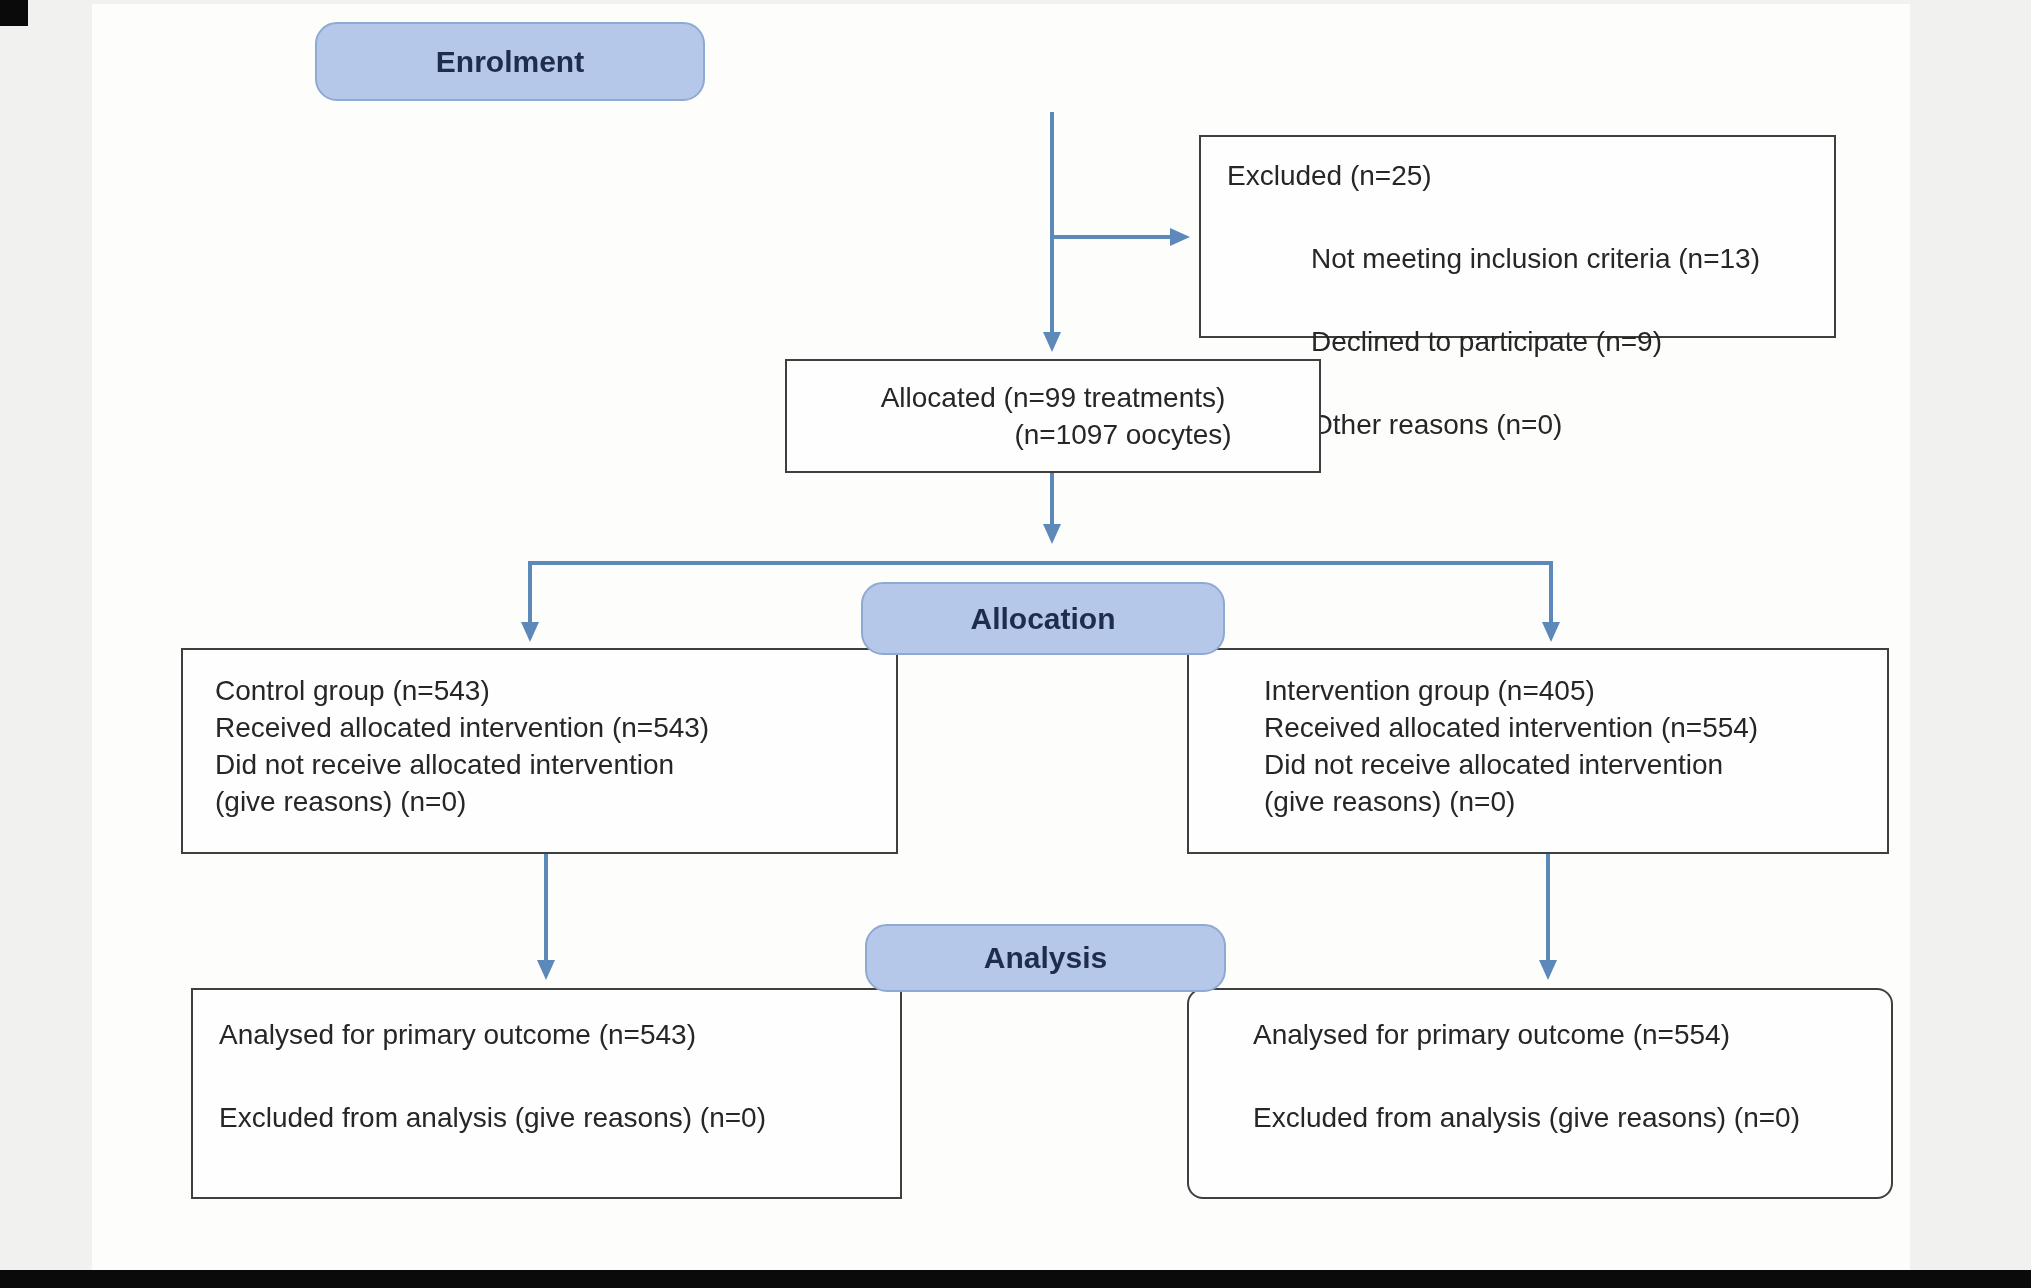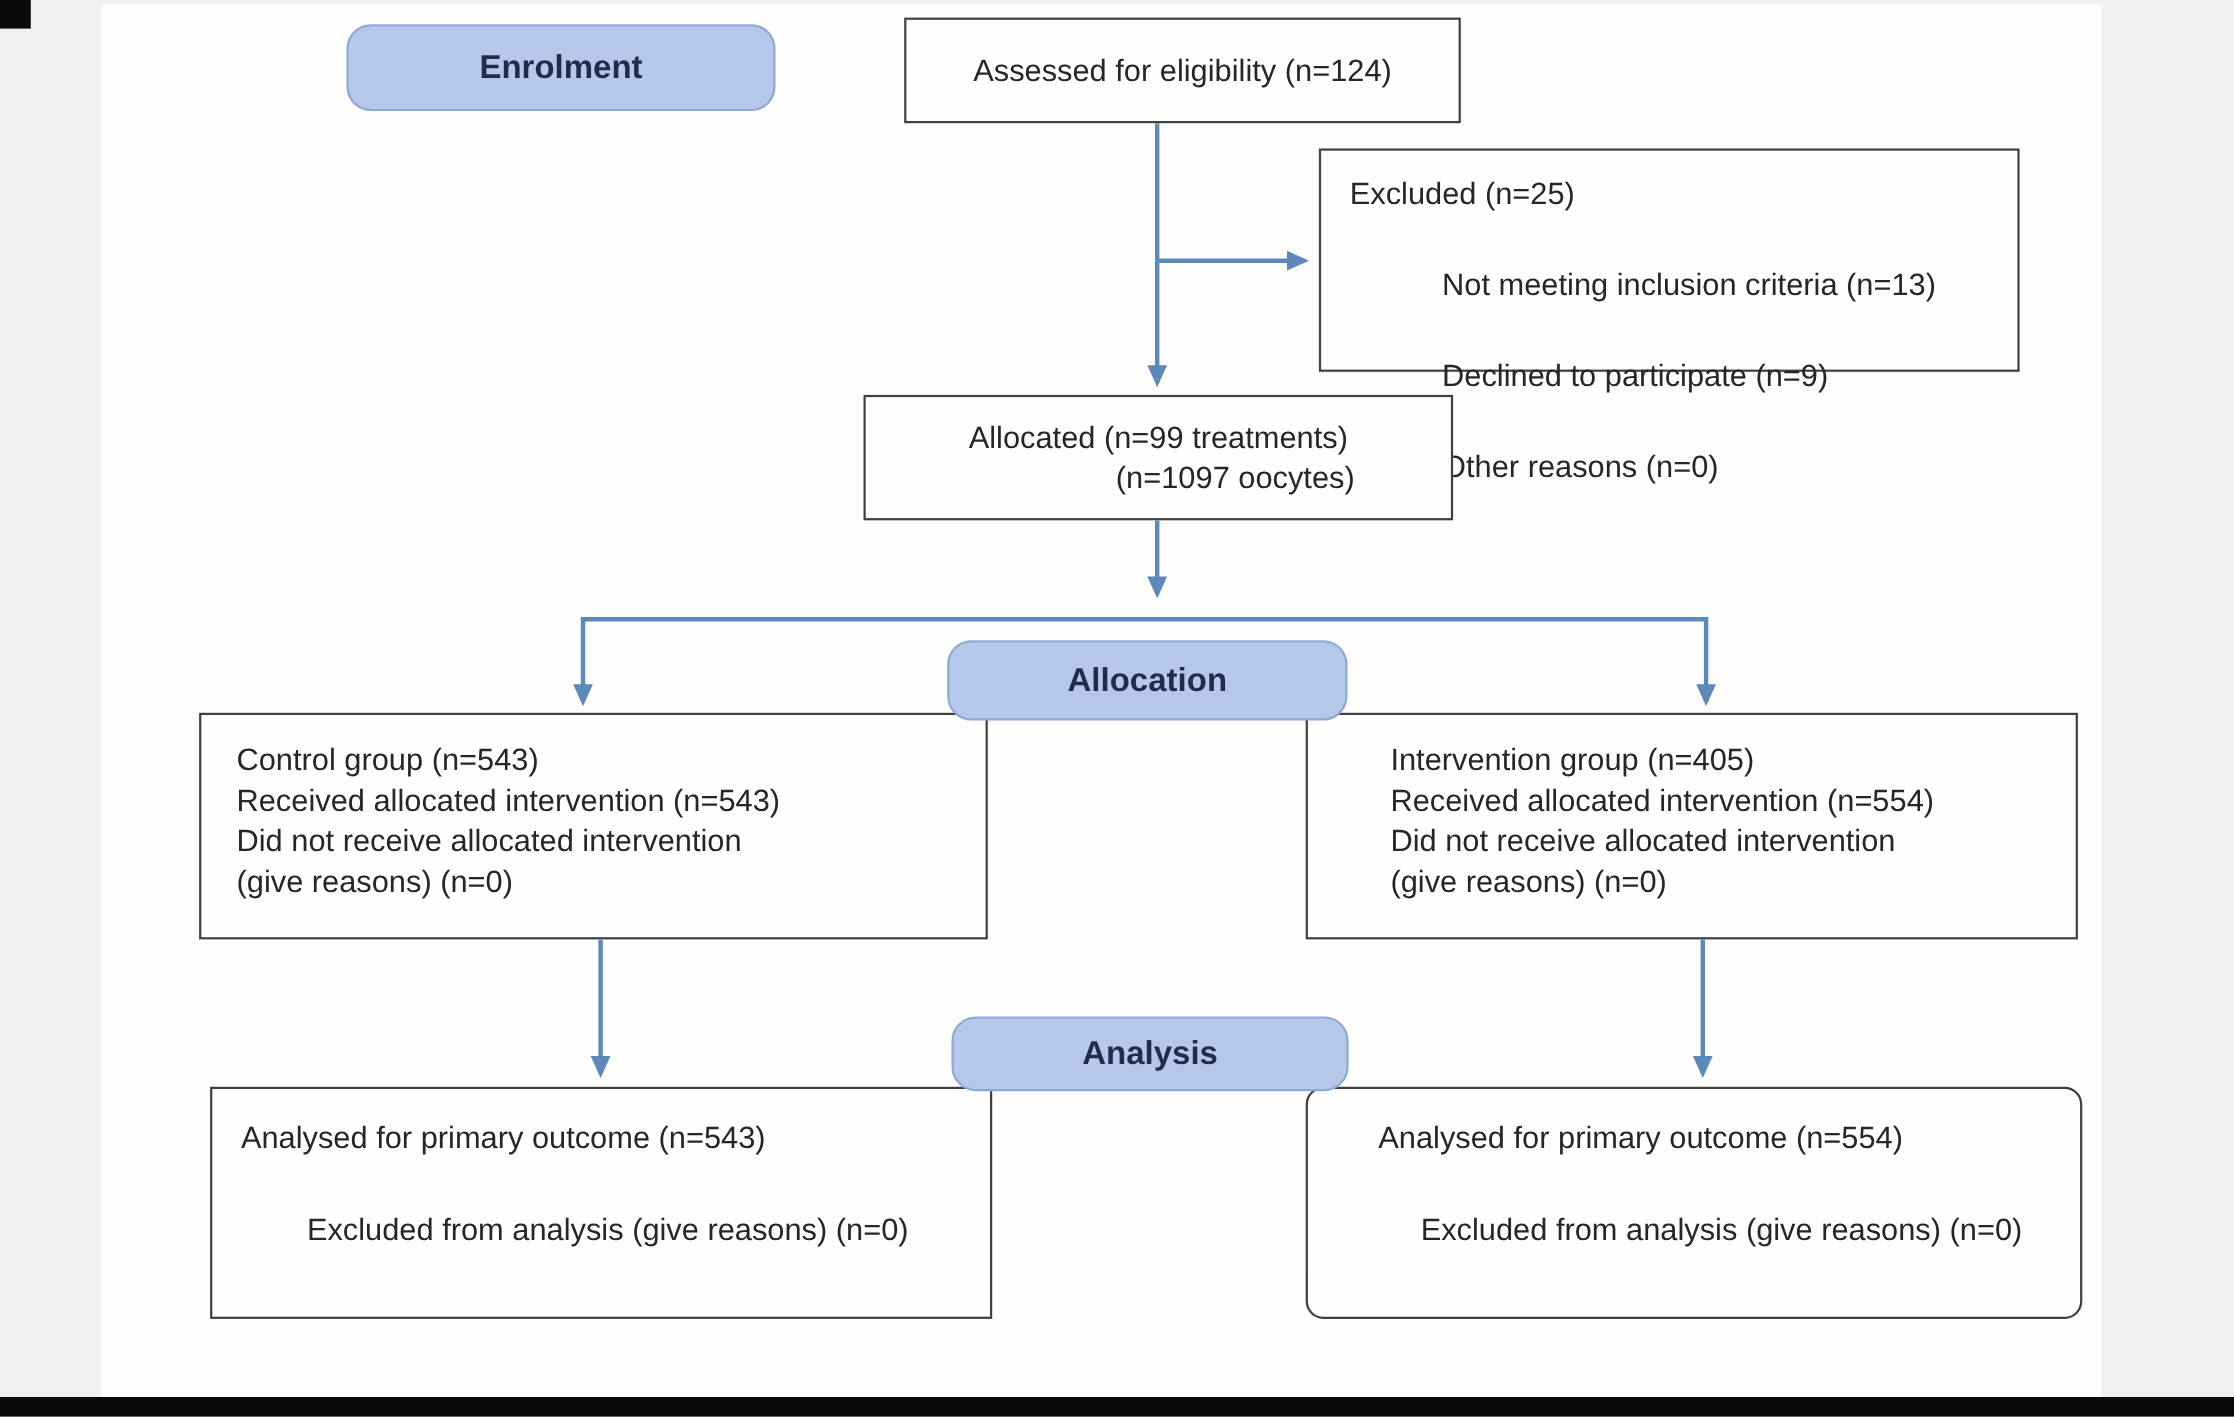--- a/index.html
+++ b/index.html
@@ -34,21 +34,21 @@
 
   #box-allocated { left:785px; top:359px; width:536px; height:114px;
                    padding-top:18px; text-align:center; }
   #box-allocated .l2 { padding-left:140px; }
 
   #box-control      { left:181px;  top:648px; width:717px; height:206px; padding:22px 14px 0 32px; }
   #box-intervention { left:1187px; top:648px; width:702px; height:206px; padding:22px 14px 0 75px; }
 
   #box-analysis-control      { left:191px;  top:988px; width:711px; height:211px; padding:26px 14px 0 26px; }
   #box-analysis-intervention { left:1187px; top:988px; width:706px; height:211px; padding:26px 14px 0 64px;border-radius:16px; }
-  .analysis-gap { margin-top:46px;text-align:center; }
+  .analysis-gap { margin-top:46px; }
 
   .scan-square { position:absolute; left:0; top:0; width:28px; height:26px; background:#0a0a0a; z-index:6; }
   .scan-bar    { position:absolute; left:0; top:1270px; width:2031px; height:18px; background:#0a0a0a; z-index:6; }
 </style>
 </head>
 <body>
 
 <div id="canvas">
 
   <div id="page"></div>
@@ -64,23 +64,20 @@
     <path class="flow-line" d="M1052,473 V540" marker-end="url(#ah)"></path>
     <path class="flow-line" d="M530,638 V563 H1551 V638" marker-start="url(#ah)" marker-end="url(#ah)"></path>
     <path class="flow-line" d="M546,854 V976" marker-end="url(#ah)"></path>
     <path class="flow-line" d="M1548,854 V976" marker-end="url(#ah)"></path>
   </svg>
 
   <div id="stage-enrolment" class="stage">
     <span>Enrolment</span>
   </div>
 
-  <div id="box-assessed" class="flow-box">
-    <span>Assessed for eligibility (n=124)</span>
-  </div>
 
   <div id="box-excluded" class="flow-box">
     <div class="title">Excluded (n=25)</div>
     <div class="item">Not meeting inclusion criteria (n=13)</div>
     <div class="item">Declined to participate (n=9)</div>
     <div class="item">Other reasons (n=0)</div>
   </div>
 
   <div id="box-allocated" class="flow-box">
     <div class="l1">Allocated (n=99 treatments)</div>

